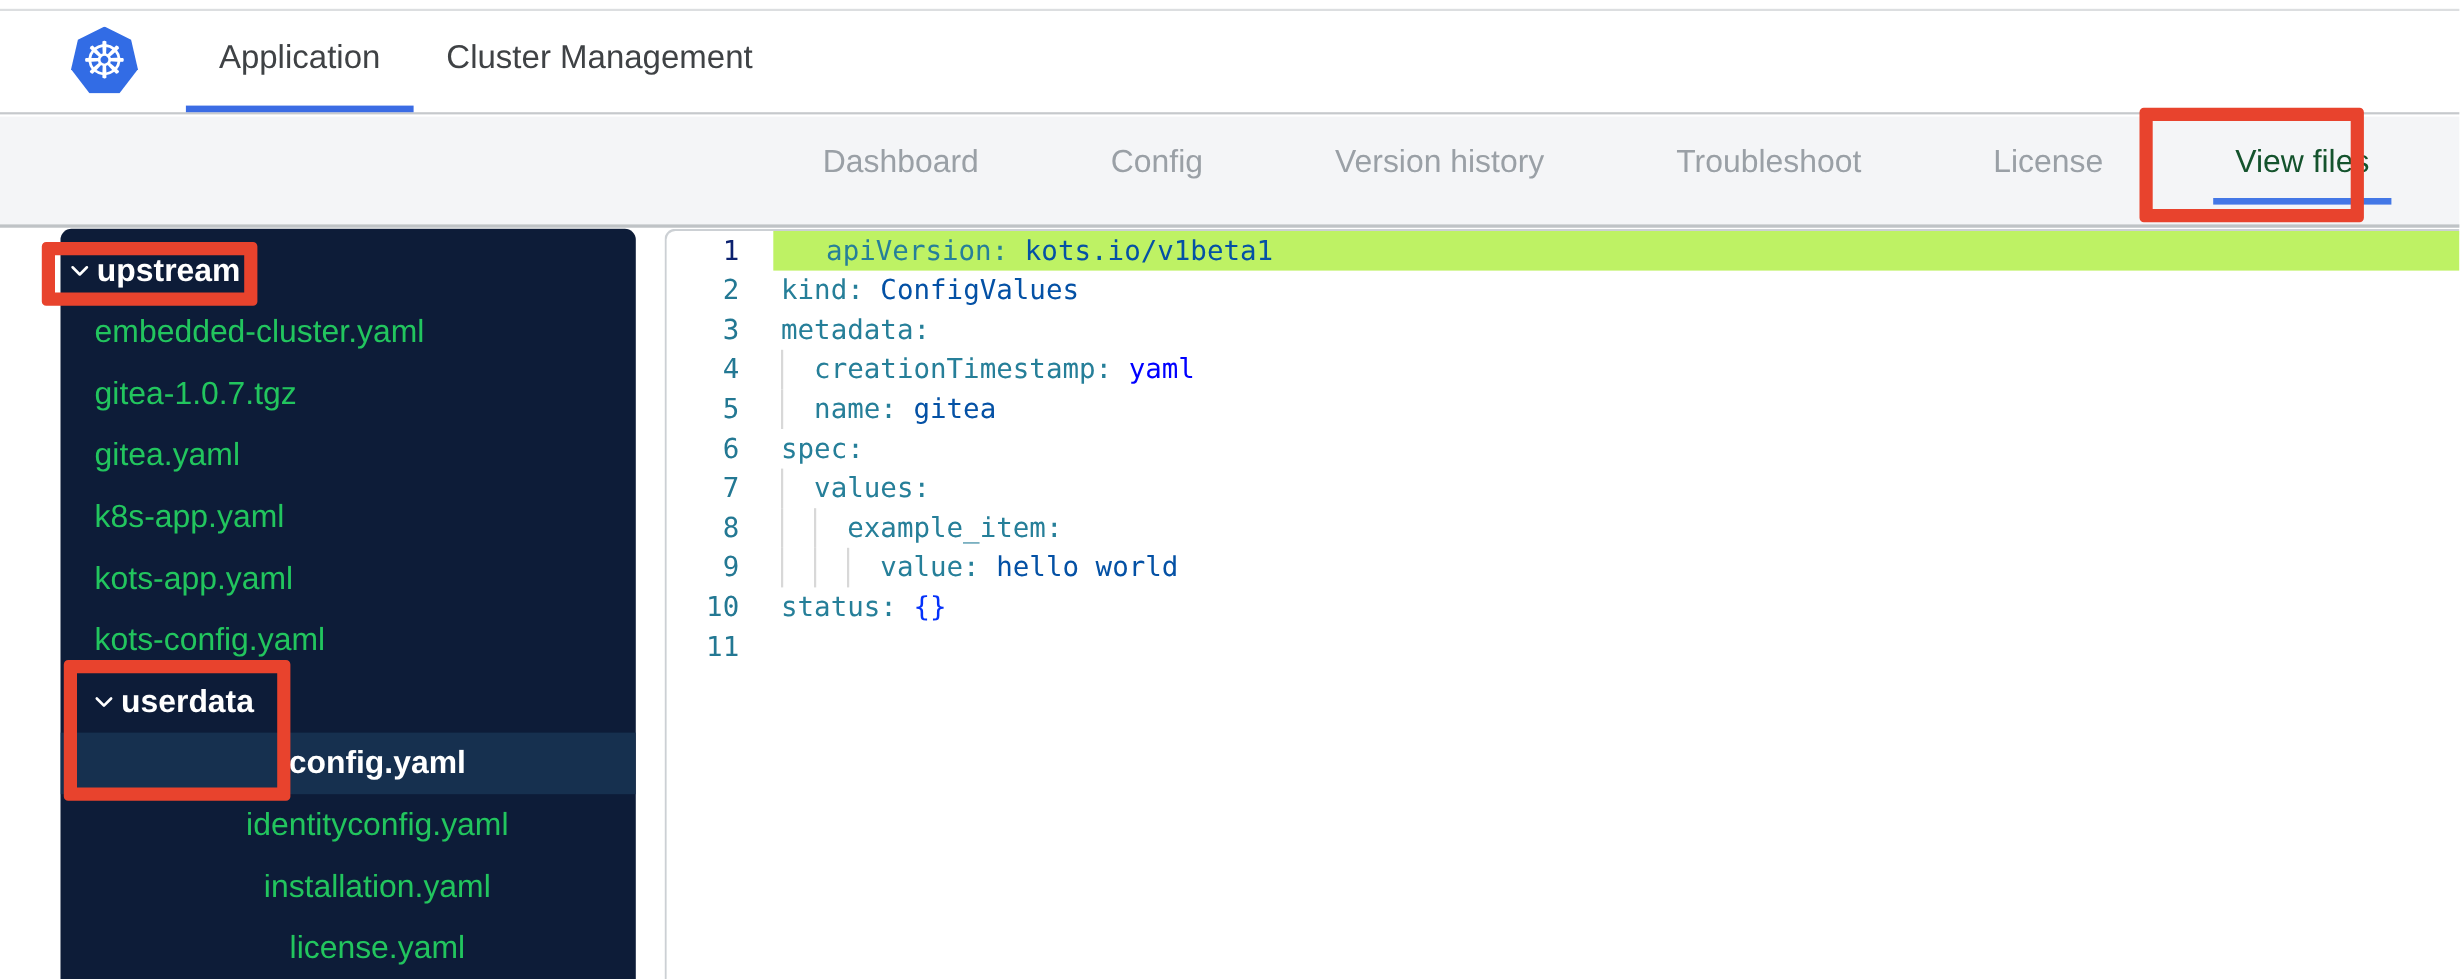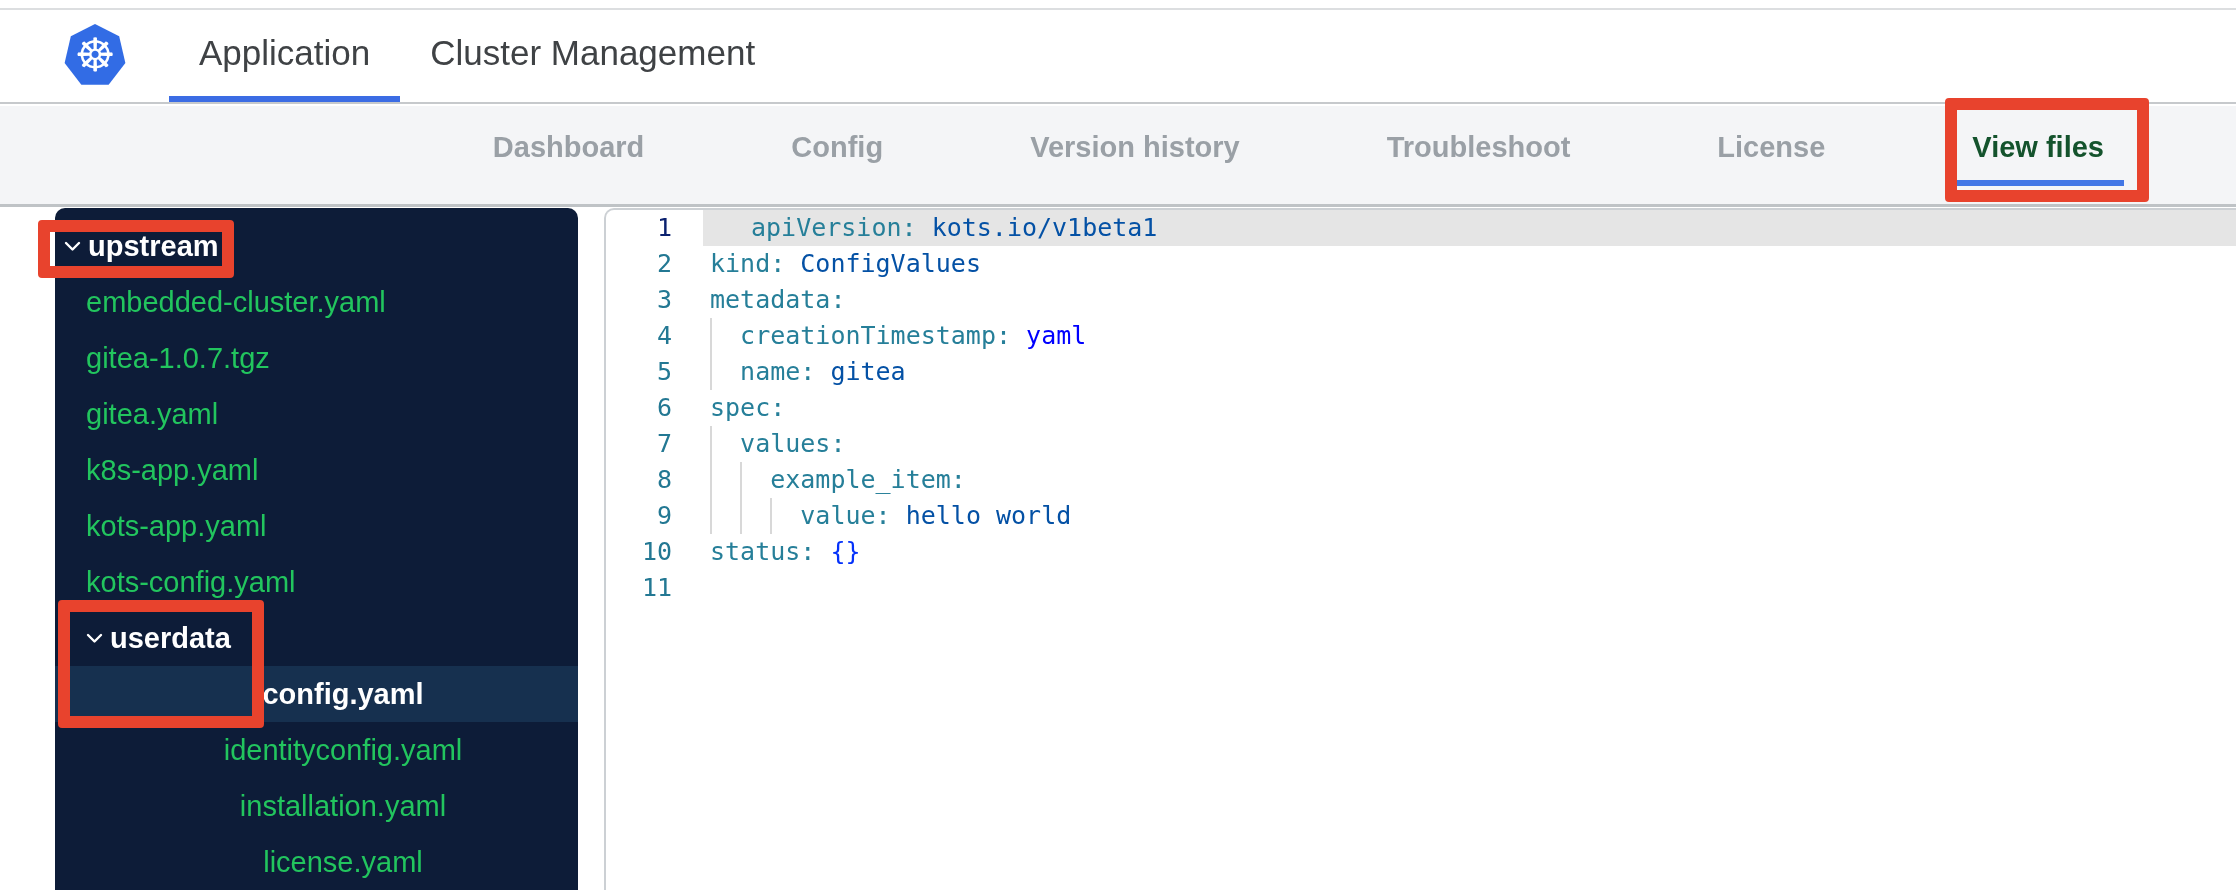--- a/index.html
+++ b/index.html
@@ -30,31 +30,31 @@
     flex:none;
   }
   .wheel {
     color:#ffffff; font-size:46px; line-height:1;
     font-family:"DejaVu Sans", sans-serif;
     transform:translateY(-1px);
   }
   .header-tabs { display:flex; margin-left:43px; height:100%; }
   .htab {
     padding:0 30px; display:flex; align-items:center;
-    font-size:35px; color:#3f4245; cursor:pointer;
+    font-size:30px; color:#3f4245; cursor:pointer;
     border-bottom:6px solid transparent;
   }
   .htab.active { border-bottom-color:#3b6ce4; }
 
   
   .subnav {
     position:absolute; top:106px; left:0; right:0; height:101px;
     background:#f4f5f7; border-bottom:3px solid #bfc3c6;
     display:flex; justify-content:flex-end; align-items:center;
-    gap:107px; padding-right:112px;font-weight:bold;
+    gap:80px; padding-right:62px;
   }
   .stab {
     position:relative; top:-5px;
     height:72px; padding:0 20px;
     display:flex; align-items:center;
     font-size:29px; color:#9aa0a6; cursor:pointer;
     border-bottom:6px solid transparent;
   }
   .stab.active { color:#14532d; border-bottom-color:#4377e6; }
 
@@ -82,21 +82,21 @@
     background:#ffffff;
     border-top:2px solid #ccd0d4; border-left:2px solid #ccd0d4;
     border-radius:10px 0 0 0;
     overflow:hidden;
     font-family:"DejaVu Sans Mono", monospace; font-size:25px;
   }
   .cline { display:flex; height:36px; line-height:36px; }
   .cline .ln { width:66px; flex:none; text-align:right; color:#237893; }
   .cline.hl .ln { color:#0b216f; }
   .cwrap { flex:1; margin-left:31px; padding-left:7px; position:relative; white-space:pre; }
-  .cline.hl .cwrap { background:#e5e5e5;padding-left:48px; }
+  .cline.hl .cwrap { background:#bef264;padding-left:48px; }
   .guide { position:absolute; top:0; bottom:0; width:0; border-left:2px solid #d8d8d8; }
   .tk-key   { color:#267f99; }
   .tk-str   { color:#0451a5; }
   .tk-kw    { color:#0000ff; }
   .tk-brace { color:#0431fa; }
 
   
   .ann {
     position:absolute; border:12px solid #e8432d; border-radius:4px;
     pointer-events:none; background:transparent;

